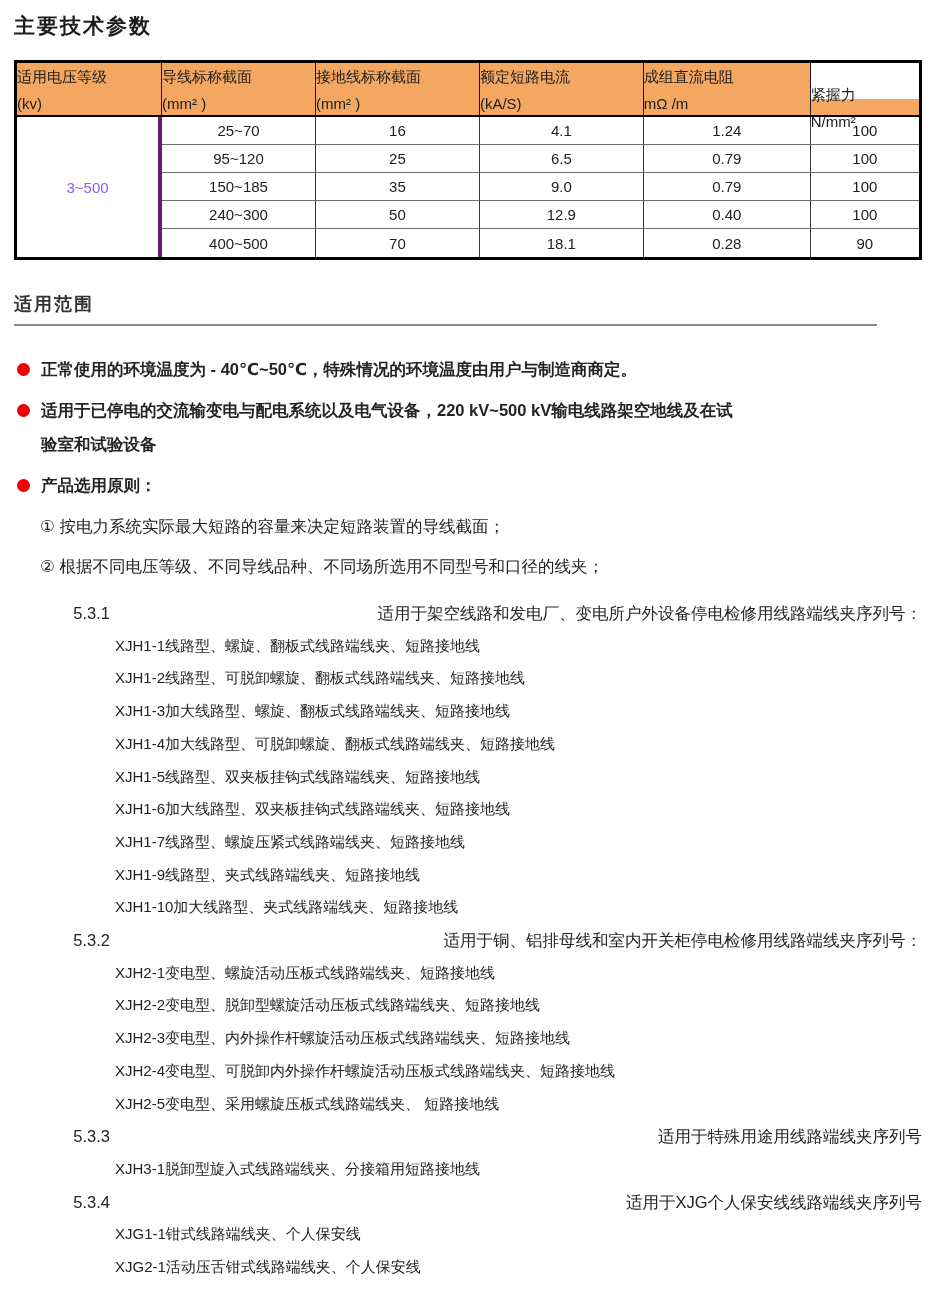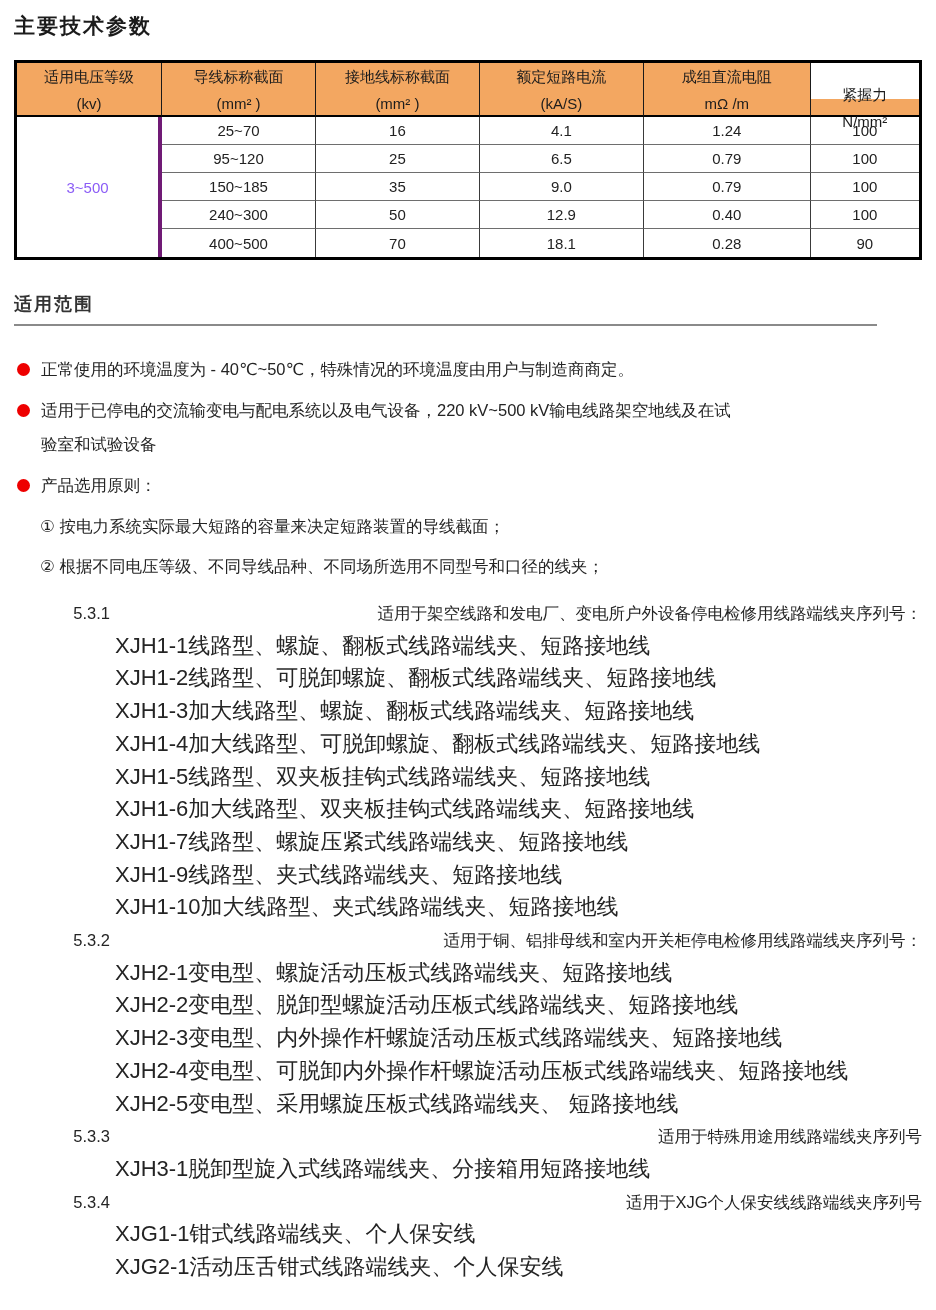--- a/index.html
+++ b/index.html
@@ -31,21 +31,21 @@
     grid-template-rows:54px repeat(5,28px);
     border:3px solid #000000;
     width:908px;box-sizing:border-box;
     margin-bottom:30px;
   }
   .thead,.trows,.trow{display:contents;}
   .hcell{
     background:#F3A761;
     border-right:1px solid #1a1a1a;
     border-bottom:2px solid #000000;
-    display:flex;flex-direction:column;align-items:center;justify-content:center;
+    display:flex;flex-direction:column;align-items:flex-start;justify-content:center;
     gap:11px;font-size:15px;color:#1c1c1c;
   }
   .thead .hcell:last-child{border-right:none;margin-top:36px;}
   .hlabel{line-height:17px;}
   .hunit{line-height:15px;}
   .vcell{
     grid-column:1;grid-row:2 / span 5;
     border-right:4px solid #701a75;
     display:flex;align-items:center;justify-content:center;
     font-size:15px;color:#8b5cf6;
@@ -53,39 +53,39 @@
   .dcell{
     border-right:1px solid #3a3a3a;
     border-bottom:1px solid #6e6e6e;
     display:flex;align-items:center;justify-content:center;
     font-size:15px;color:#222222;
   }
   .dcell.last-col{border-right:none;}
   .trows .trow:last-child .dcell{border-bottom:none;}
 
   
-  .bullets{margin-bottom:6px;}
+  .bullets{margin-bottom:6px;font-weight:bold;}
   .bullet{display:flex;align-items:flex-start;margin-bottom:7px;}
   .dot{
     width:13px;height:13px;border-radius:50%;
     background:#ee0000;flex:none;margin:11px 11px 0 3px;
   }
   .bullet-lines{font-size:16.5px;line-height:34px;color:#242424;}
 
   
   .principles{padding-left:26px;margin-bottom:8px;}
   .principle{font-size:16.5px;line-height:34px;margin-bottom:6px;color:#242424;}
 
   
   .sections{margin-top:14px;}
   .sec-head{display:flex;line-height:32.7px;font-size:16.5px;color:#242424;text-align:right;}
   .sec-num{margin-left:32px;width:64px;flex:none;}
   .sec-title{flex:1;}
   .sec-items .sec-item{
-    padding-left:101px;line-height:32.7px;font-size:22px;color:#242424;
+    padding-left:101px;line-height:32.7px;font-size:15px;color:#242424;
   }
 </style>
 </head>
 <body>
 
 <div class="page">
 
   <div class="doc-title">主要技术参数</div>
 
   <div class="ptable">

